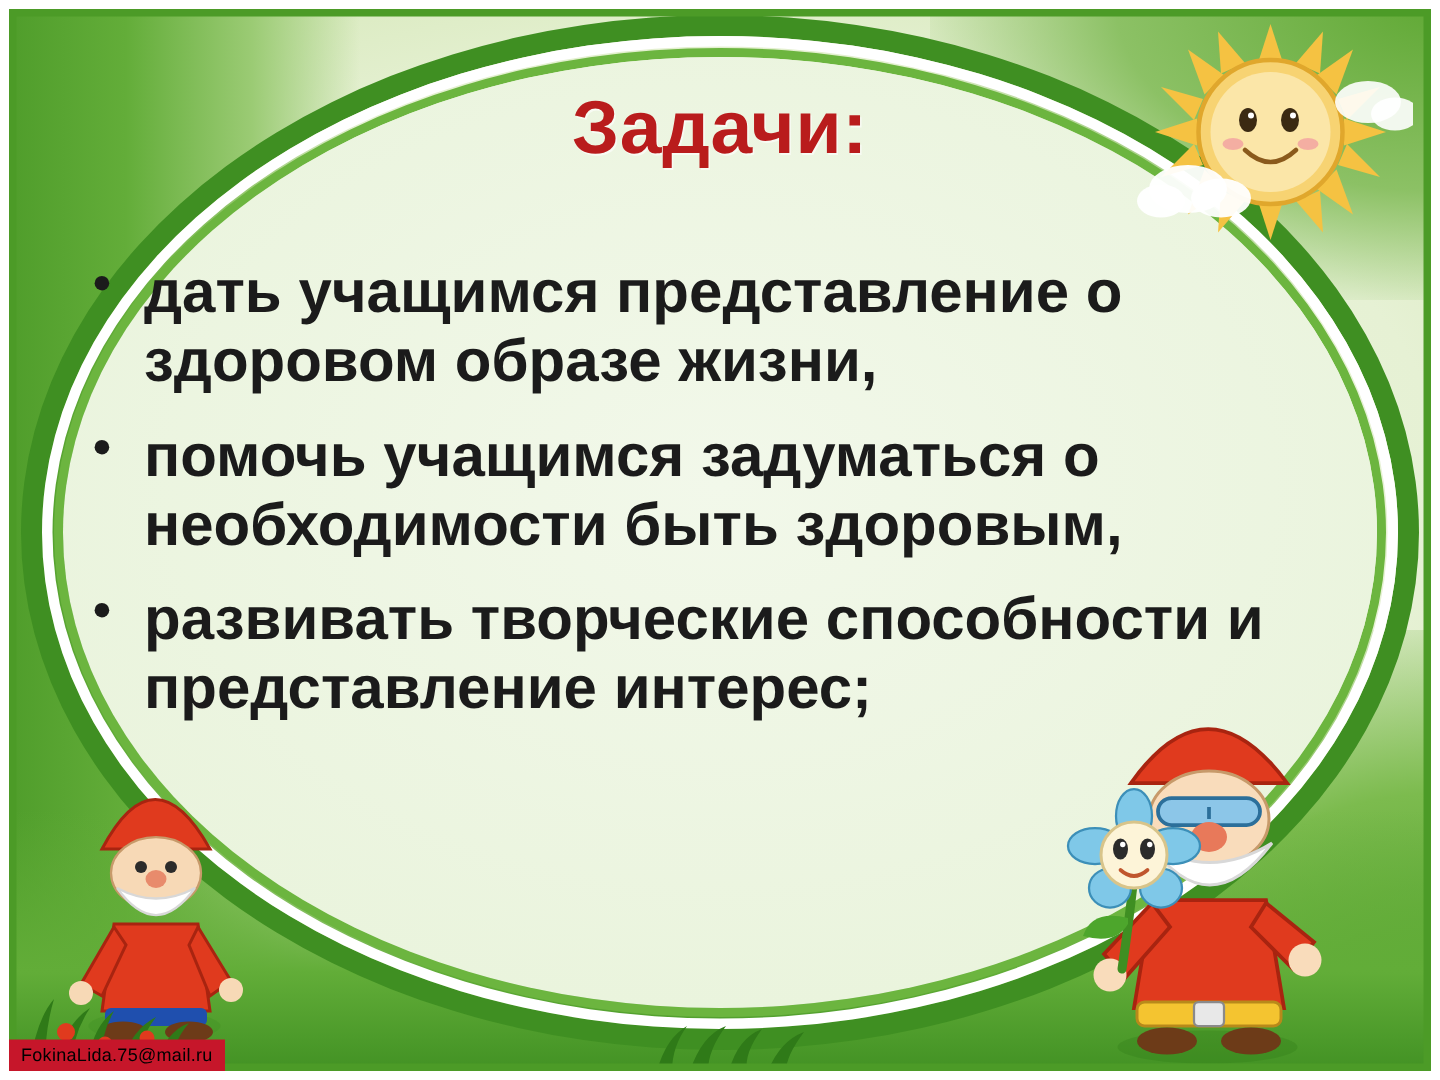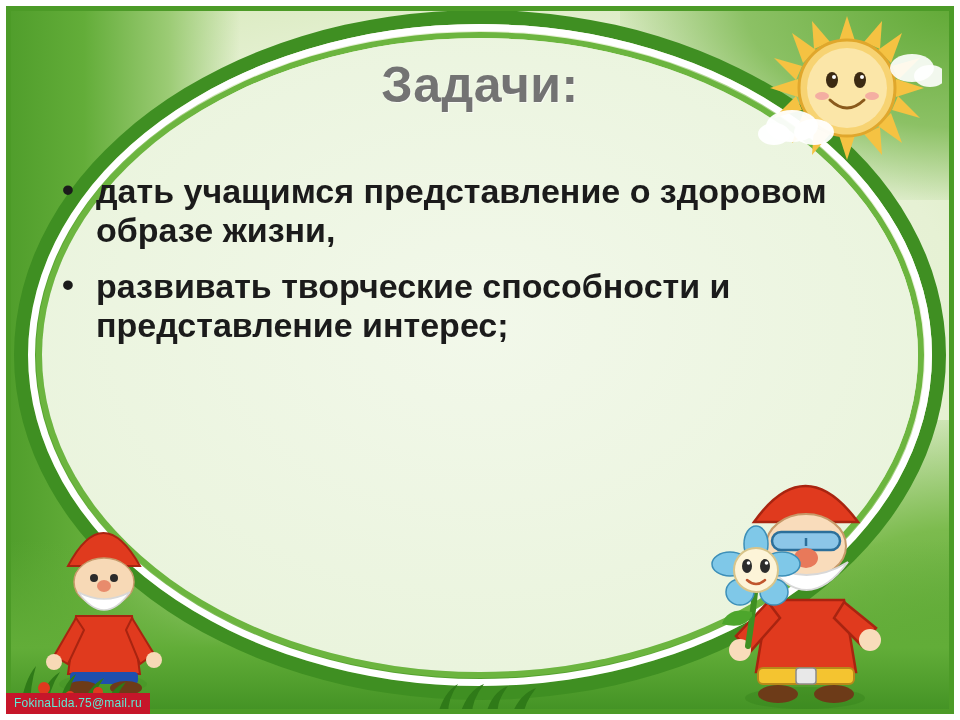--- a/index.html
+++ b/index.html
@@ -101,36 +101,36 @@
     width: 960px;
     height: 720px;
   }
   .title {
     position: absolute;
     left: 0; right: 0;
     top: 56px;
     text-align: center;
     font-size: 50px;
     font-weight: bold;
-    color: #737373;
+    color: #b91c1c;
     letter-spacing: 0.5px;
     text-shadow: 1px 1px 0 rgba(255,255,255,0.6);
   }
   ul.bullets {
     position: absolute;
     left: 52px;
     top: 172px;
     width: 800px;
     margin: 0;
     padding: 0;
     list-style: none;
   }
   ul.bullets li {
     position: relative;
-    font-size: 34px;
+    font-size: 40px;
     line-height: 1.16;
     color: #1b1b1b;
     font-weight: bold;
     padding-left: 44px;
     margin-bottom: 16px;
   }
   ul.bullets li::before {
     content: "\2022";
     position: absolute;
     left: 10px;
@@ -147,21 +147,21 @@
   #gnome-right { right: 60px; bottom: 10px; width: 190px; height: 260px; }
   #flower-guy { right: 150px; bottom: 70px; width: 110px; height: 130px; }
   #grass-left { left: 10px; bottom: 8px; width: 130px; height: 60px; }
   #grass-mid { left: 430px; bottom: 4px; width: 120px; height: 40px; }
 
   .watermark {
     position: absolute;
     left: 6px;
     bottom: 6px;
     background: #c6162a;
-    color: #5eead4;
+    color: #000000;
     font-size: 12px;
     padding: 3px 8px 4px 8px;
     font-family: "Liberation Sans", sans-serif;
     letter-spacing: 0.2px;
   }
 </style>
 </head>
 <body>
 
 <div id="slide">
@@ -291,19 +291,20 @@
     </g>
   </svg>
 
   <div class="frame-green"></div>
   <div class="frame-outer"></div>
 
   <div class="content">
     <div class="title">Задачи:</div>
     <ul class="bullets">
       <li>дать учащимся представление о здоровом образе жизни,</li>
+      <li>помочь учащимся задуматься о необходимости быть здоровым,</li>
       <li>развивать творческие способности и представление интерес;</li>
     </ul>
   </div>
 
   <div class="watermark">FokinaLida.75@mail.ru</div>
 
 </div>
 
 </body></html>

